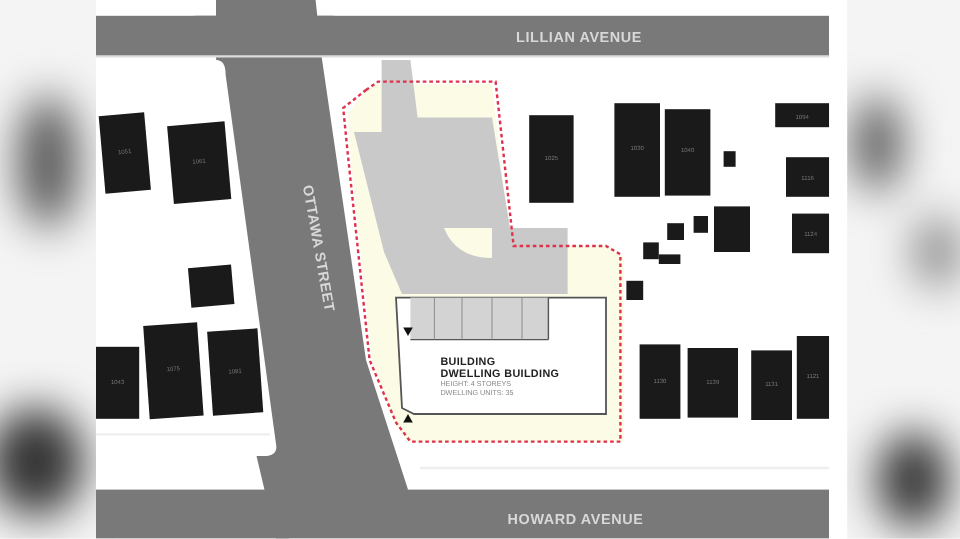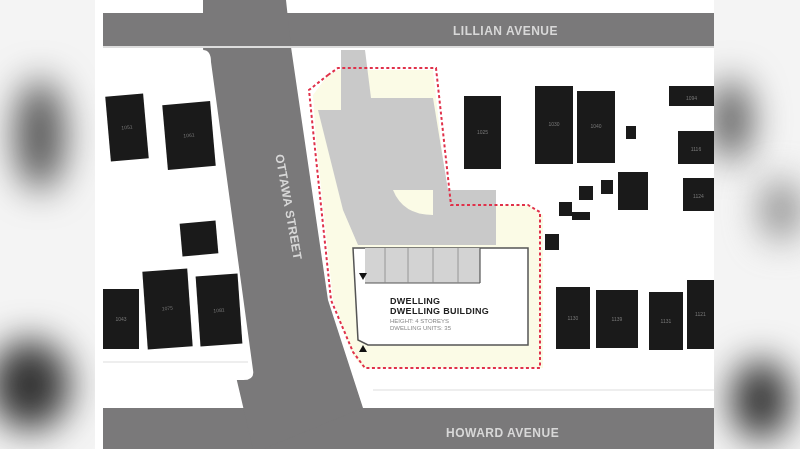--- a/index.html
+++ b/index.html
@@ -1,21 +1,21 @@
 <!DOCTYPE html>
 <html><head>
 <meta charset="utf-8">
 <style>
   html,body{margin:0;padding:0;}
   body{width:800px;height:449px;overflow:hidden;background:#fff;position:relative;font-family:"Liberation Sans",sans-serif;}
   .blur-left,.blur-right{position:absolute;top:0;height:449px;background:#f4f4f4;overflow:hidden;}
   .blur-left{left:0;width:95px;}
   .blur-right{left:706px;width:94px;}
   .blob{position:absolute;border-radius:50%;filter:blur(18px);background:#555;}
-  .map{position:absolute;left:103px;top:0;width:611px;height:449px;background:#fff;overflow:hidden;}
+  .map{position:absolute;left:80px;top:0;width:611px;height:449px;background:#fff;overflow:hidden;}
   .road-label{position:absolute;color:#d8d8d8;font-weight:bold;font-size:12px;letter-spacing:0.5px;white-space:nowrap;}
   .house{position:absolute;background:#1a1a1a;}
   .house span{position:absolute;left:0;right:0;top:45%;text-align:center;color:#777;font-size:5px;}
   .site-title{position:absolute;font-weight:bold;font-size:9px;line-height:10px;color:#222;letter-spacing:0.3px;}
   .site-sub{position:absolute;font-size:6px;line-height:7px;color:#888;}
 </style>
 </head>
 <body>
 
 <div class="blur-left">
@@ -68,21 +68,21 @@
     <polygon points="256,352 264,352 260,345" fill="#111"></polygon>
 
     <polyline points="225,75 235,68 333,68 348,205 425,205 437,212 437,368 262,368 250,352 228,300 210,130 206,90 225,75" fill="none" stroke="#e0314a" stroke-width="2" stroke-dasharray="3,2.5"></polyline>
   </svg>
 
   <div class="road-label" style="left:350px;top:24px;">LILLIAN AVENUE</div>
   <div class="road-label" style="left:343px;top:426px;">HOWARD AVENUE</div>
   <div class="road-label" style="left:132px;top:200px;transform:rotate(80deg);transform-origin:center;">OTTAWA STREET</div>
 
   <div class="site-title" style="left:287px;top:296px;">
-    <div>DWELLING</div>
+    <div>BUILDING</div>
     <div>DWELLING BUILDING</div>
   </div>
   <div class="site-sub" style="left:287px;top:318px;">
     <div>HEIGHT: 4 STOREYS</div>
     <div>DWELLING UNITS: 35</div>
   </div>
 
   <div class="house" style="left:5px;top:95px;width:38px;height:65px;transform:rotate(-5deg);">
       <span>1051</span>
     </div>

